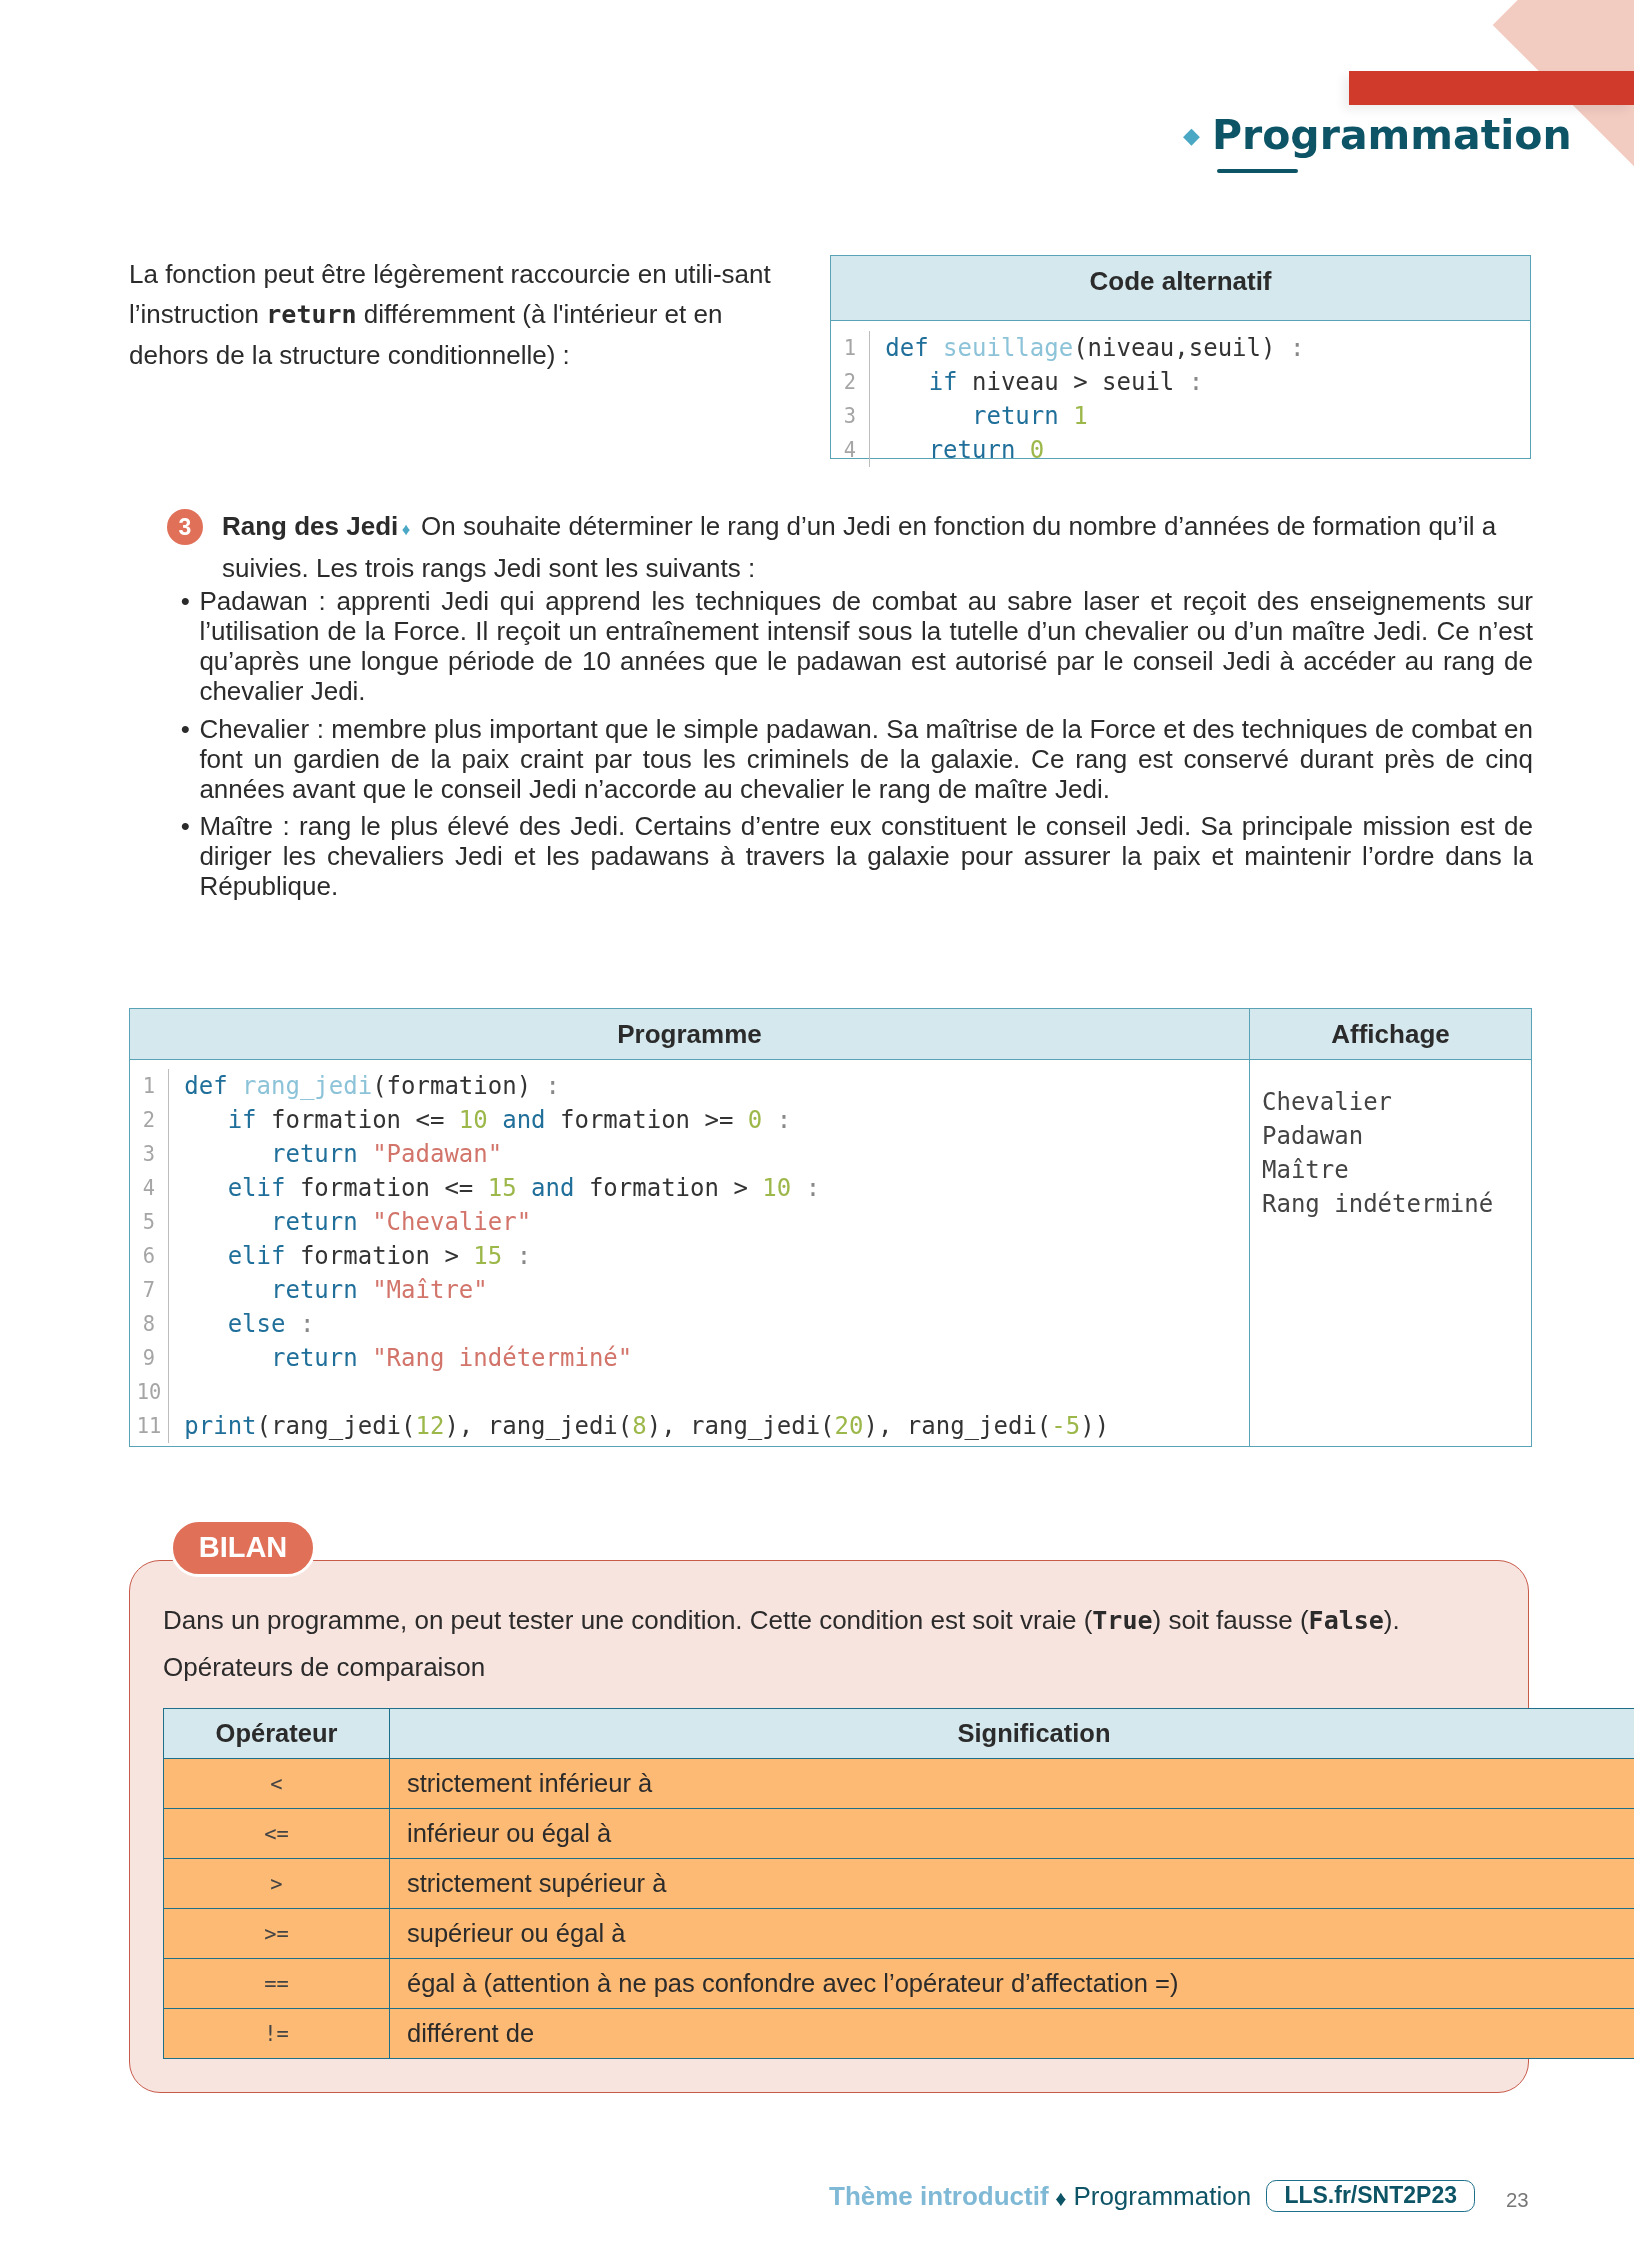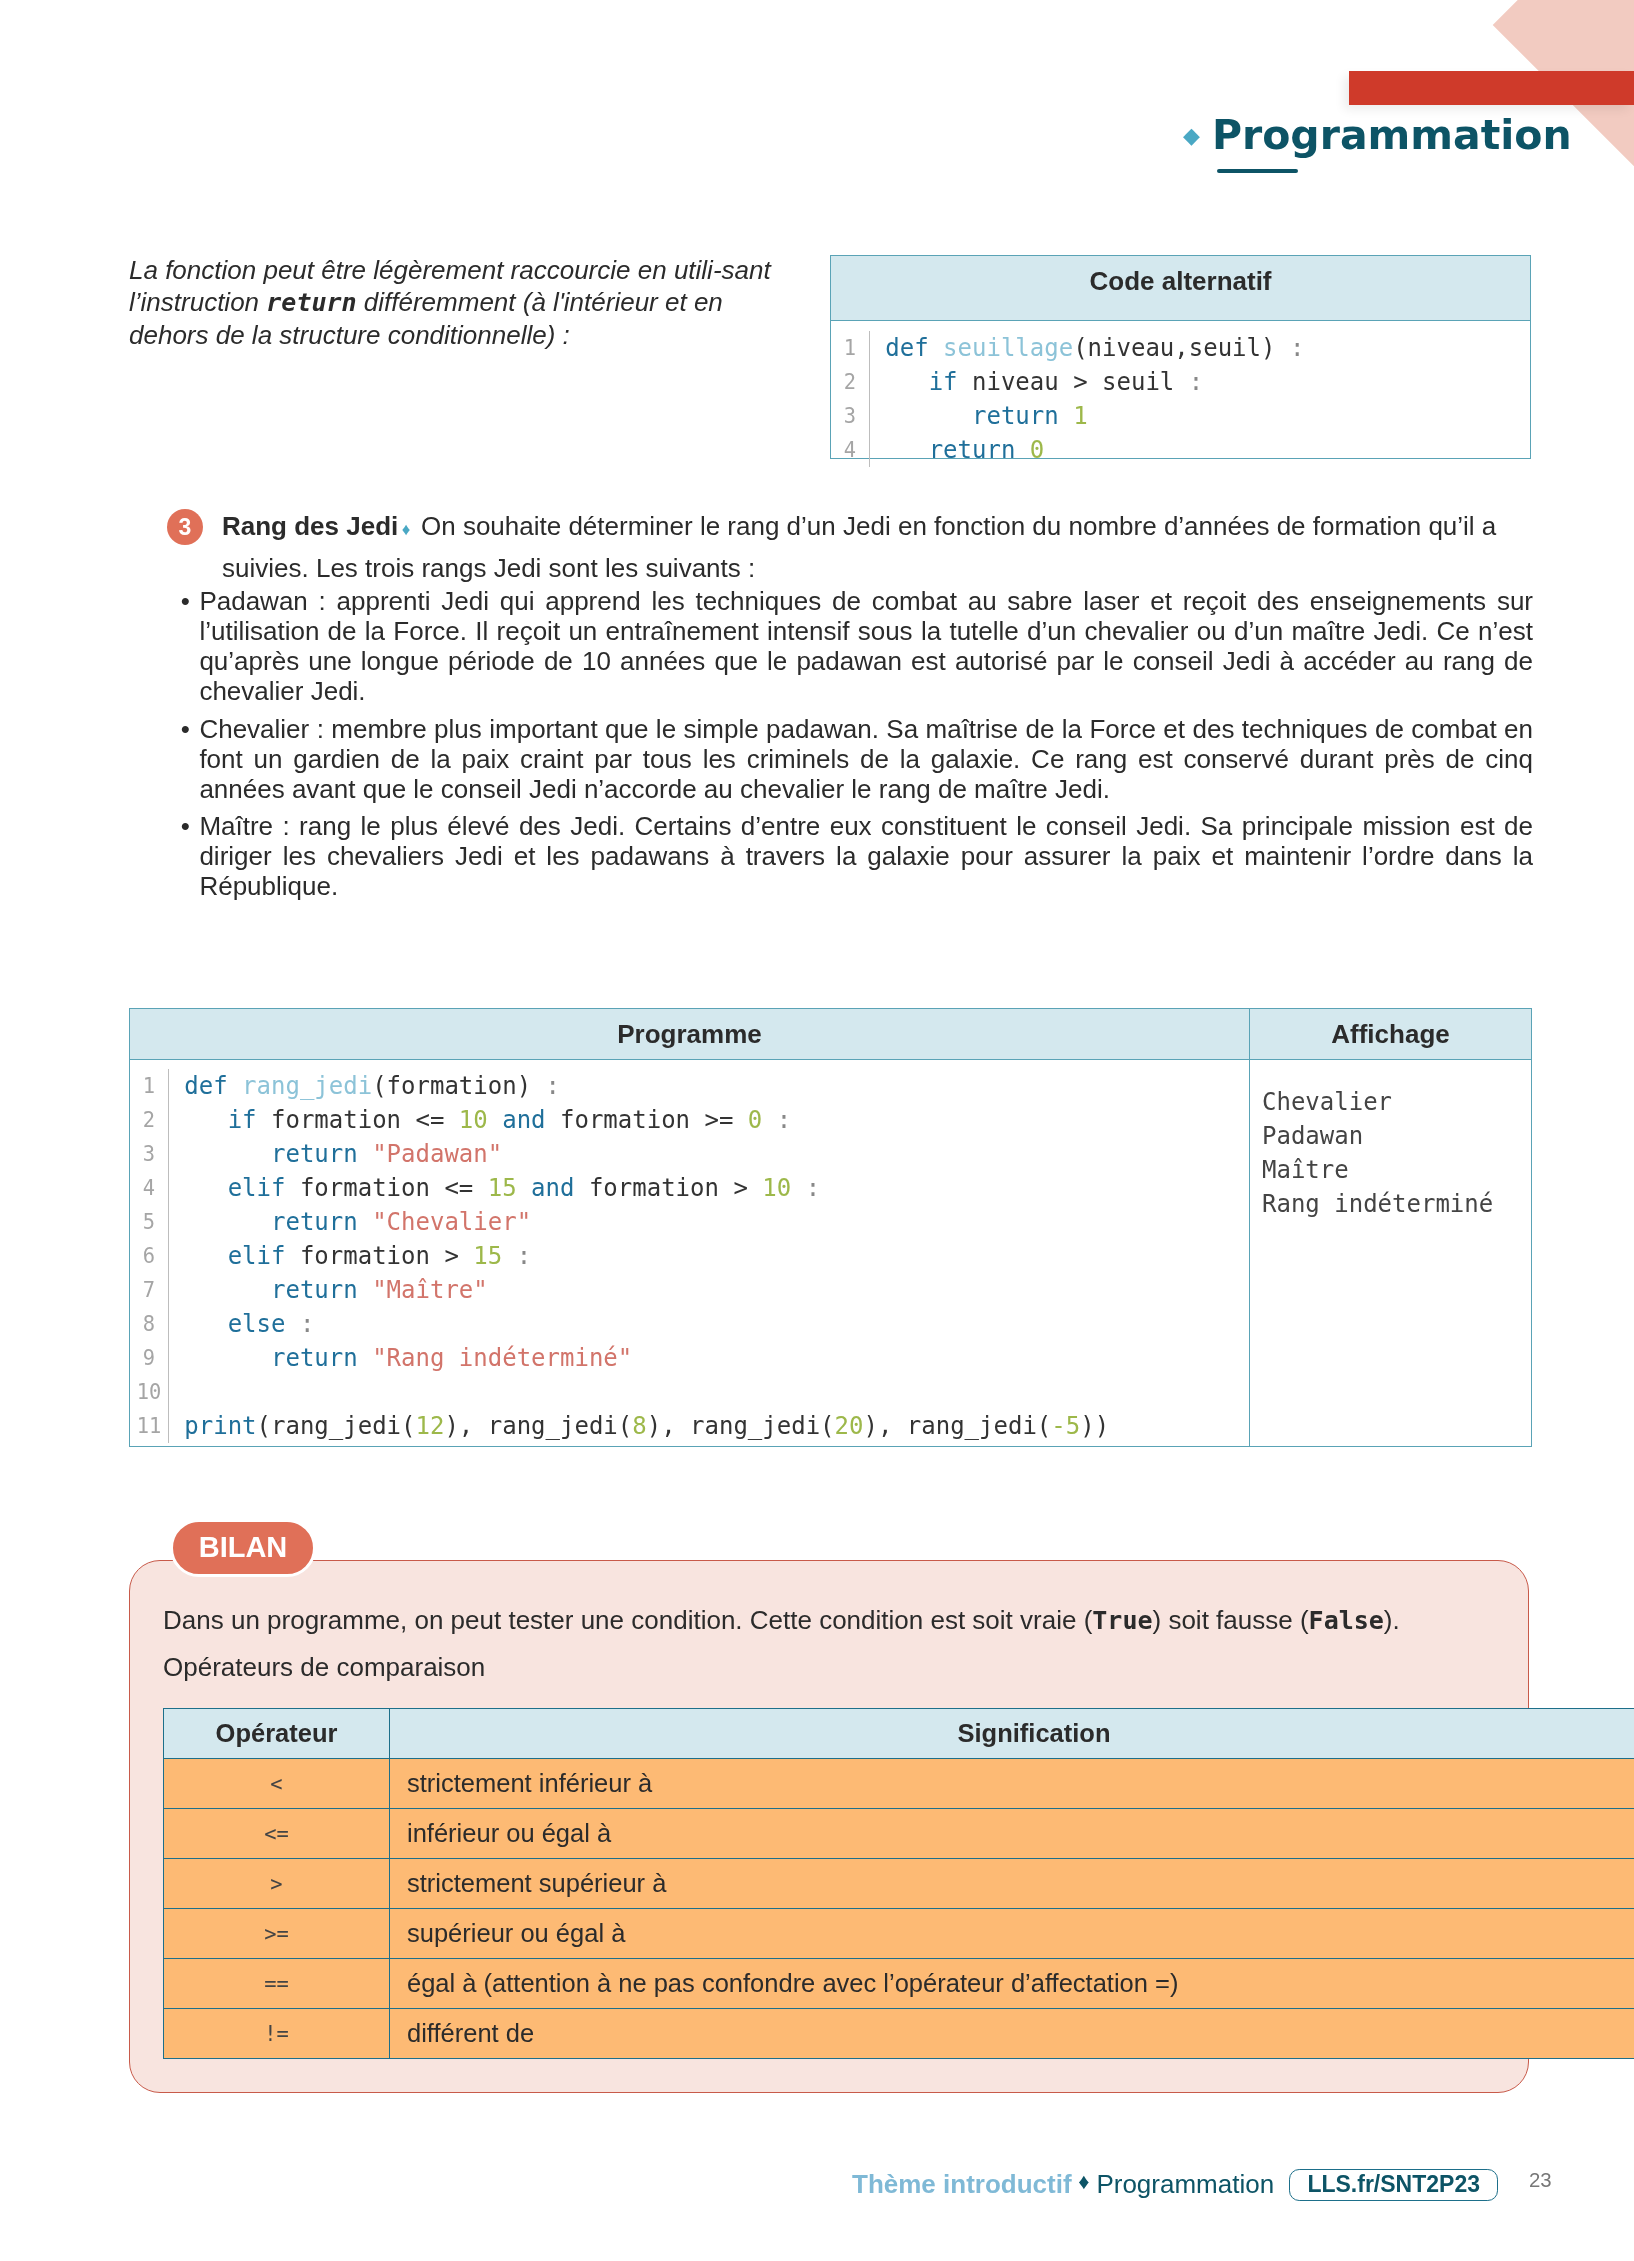--- a/index.html
+++ b/index.html
@@ -19,21 +19,21 @@
     position: absolute; left: 1183px; top: 111px; display: flex; align-items: center;
     font-family: "DejaVu Sans", sans-serif; font-weight: bold; font-size: 41px; color: #0d5466;
   }
   .header-title .bullet { color: #4aa8c4; font-size: 22px; margin-right: 12px; }
   .header-underline {
     position: absolute; left: 1217px; top: 169px; width: 81px; height: 4.3px; border-radius: 2.6px; background: #0d5466;
   }
 
   .intro-text {
     position: absolute; left: 129px; top: 254px; width: 647px;
-    font-size: 26px; line-height: 32px; color: #2b2b2b; font-style: italic;
+    font-size: 26px; line-height: 40px; color: #2b2b2b;
   }
   .intro-text code { font-family: "DejaVu Sans Mono", monospace; font-weight: bold; font-size: 25px; }
 
   .code-box {
     position: absolute; border: 1.7px solid #5aa3b6; background: #ffffff;
   }
   .code-box .box-header {
     background: #d4e8ee; border-bottom: 1.7px solid #5aa3b6; text-align: center;
     font-weight: bold; font-size: 26px; color: #2b2b2b; height: 65px; line-height: 51px;
     font-family: "Liberation Sans", sans-serif;
@@ -93,21 +93,21 @@
 
   .op-table {
     position: absolute; left: 163px; top: 1708px; width: 1516px; border-collapse: collapse; background: #fdba74; padding-left: 8px;
   }
   .op-table th, .op-table td { border: 1.7px solid #1d6f8a; height: 50px; font-size: 25.5px; }
   .op-table th { background: #d4e8ee; font-weight: bold; color: #2b2b2b; }
   .op-table td.op { width: 226px; text-align: center; font-family: "DejaVu Sans Mono", monospace; font-size: 20.4px; color: #444; }
   .op-table td.meaning { padding-left: 17px; color: #2b2b2b; }
 
   
-  .footer { position: absolute; left: 852px; top: 2169px; display: flex; align-items: flex-start; height: 43px; }
+  .footer { position: absolute; left: 829px; top: 2169px; display: flex; align-items: flex-end; height: 43px; }
   .footer .theme { color: #7fb9d6; font-weight: bold; font-size: 26px; }
   .footer .dia { color: #0d5466; font-size: 22px; margin: 0 6.8px; }
   .footer .section { color: #0d5466; font-size: 26px; }
   .footer .link {
     margin-left: 15.3px; border: 1.7px solid #1d6f8a; border-radius: 10.2px; height: 32px; line-height: 29px;
     padding: 0 17px; color: #0d5466; font-weight: bold; font-size: 23px;
   }
   .footer .page { margin-left: 31px; color: #777; font-size: 20.4px; }
 </style>
 </head>

